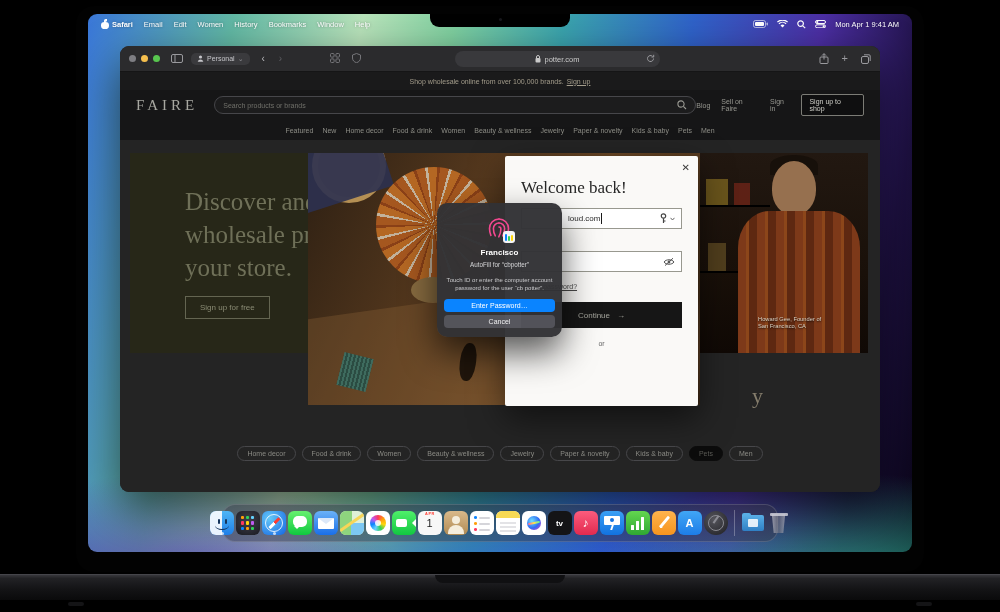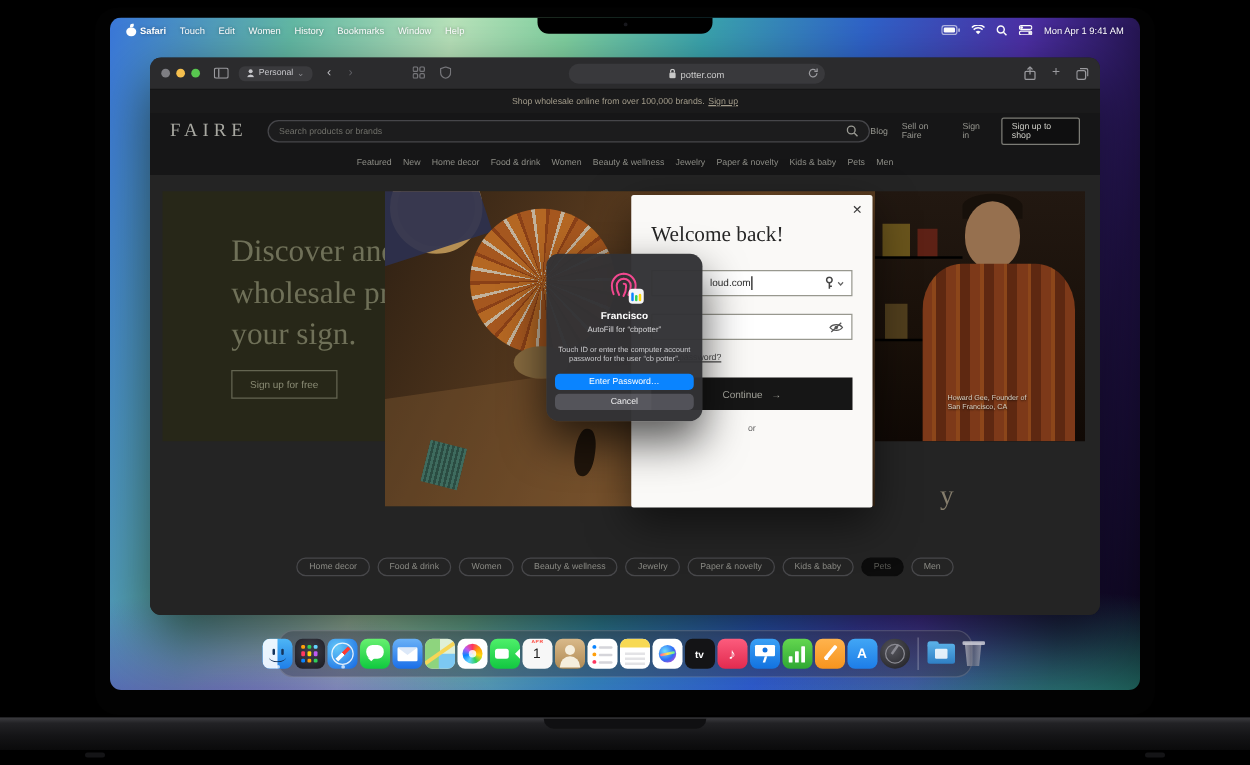--- a/index.html
+++ b/index.html
@@ -112,21 +112,21 @@
   .pill { border:1px solid #47474a; border-radius:999px; padding:3px 9px; font-size:7px; color:#8a8a84; white-space:nowrap; }
   .pill.sel { background:#0c0c0c; border-color:#0c0c0c; color:#5a5a55; }
 
   
   .modal { position:absolute; left:385px; top:84px; width:193px; height:250px; background:#faf9f7; border-radius:2px;
     box-shadow:0 12px 34px rgba(0,0,0,.55); z-index:30; }
   .m-close { position:absolute; right:8px; top:6px; font-size:10px; color:#3a3a3a; }
   .m-title { position:absolute; left:16px; top:22px; font-family:"Liberation Serif", serif; font-size:17px; color:#262626; }
   .m-field { position:absolute; left:16px; width:161px; height:21px; border:1px solid #98988f; background:#fff;
     display:flex; align-items:center; font-size:8px; color:#2b2b2b; }
-  .m-email { top:60px; padding-left:46px; }
+  .m-email { top:52px; padding-left:46px; }
   .m-caret { width:1px; height:11px; background:#1a1a1a; margin-left:1px; }
   .m-keyic { position:absolute; right:6px; top:4px; display:flex; align-items:center; gap:2px; color:#444; }
   .m-pass { top:95px; }
   .m-eyeic { position:absolute; right:6px; top:5px; }
   .m-forgot { position:absolute; left:16px; top:127px; font-size:7px; color:#4a4a4a; text-decoration:underline; }
   .m-continue { position:absolute; left:16px; top:146px; width:161px; height:26px; background:#161616; color:#a3a39b;
     font-size:8px; display:flex; align-items:center; justify-content:center; gap:7px; }
   .m-or { position:absolute; left:0; top:184px; width:193px; text-align:center; font-size:7px; color:#666; }
   .m-magic { position:absolute; left:16px; top:202px; width:161px; height:25px; border:1px solid #6b6b65; color:#3c3c3a;
     font-size:7.5px; display:flex; align-items:center; justify-content:center; background:#faf9f7; }
@@ -242,21 +242,21 @@
 <body>
 
 <div id="stage">
   <div class="bezel"></div>
 
   <div class="display">
 
     <div class="menubar">
       <span class="apple"></span>
       <span class="mi app">Safari</span>
-      <span class="mi">Touch</span>
+      <span class="mi">Email</span>
       <span class="mi">Edit</span>
       <span class="mi">Women</span>
       <span class="mi">History</span>
       <span class="mi">Bookmarks</span>
       <span class="mi">Window</span>
       <span class="mi">Help</span>
       <span class="mb-right">
         <svg class="svgic" width="15" height="8" viewBox="0 0 15 8">
             <rect x="0.5" y="0.5" width="12" height="7" rx="2" fill="none" stroke="#fff" stroke-opacity=".6"></rect>
             <rect x="2" y="2" width="9" height="4" rx="1" fill="#fff"></rect>
@@ -376,21 +376,21 @@
           <span>Kids &amp; baby</span>
           <span>Pets</span>
           <span>Men</span>
         </div>
 
         <div class="hero">
           <div class="hero-olive">
             <div class="hero-text">
               <div>Discover and</div>
               <div>wholesale products for</div>
-              <div>your sign.</div>
+              <div>your store.</div>
             </div>
             <span class="hero-cta">Sign up for free</span>
           </div>
           <div class="photo-c">
             <div class="p-disc"></div>
             <div class="p-box"></div>
             <div class="p-fan"></div>
             <div class="p-fanbase"></div>
             <div class="p-table"></div>
             <div class="p-hand"></div>

